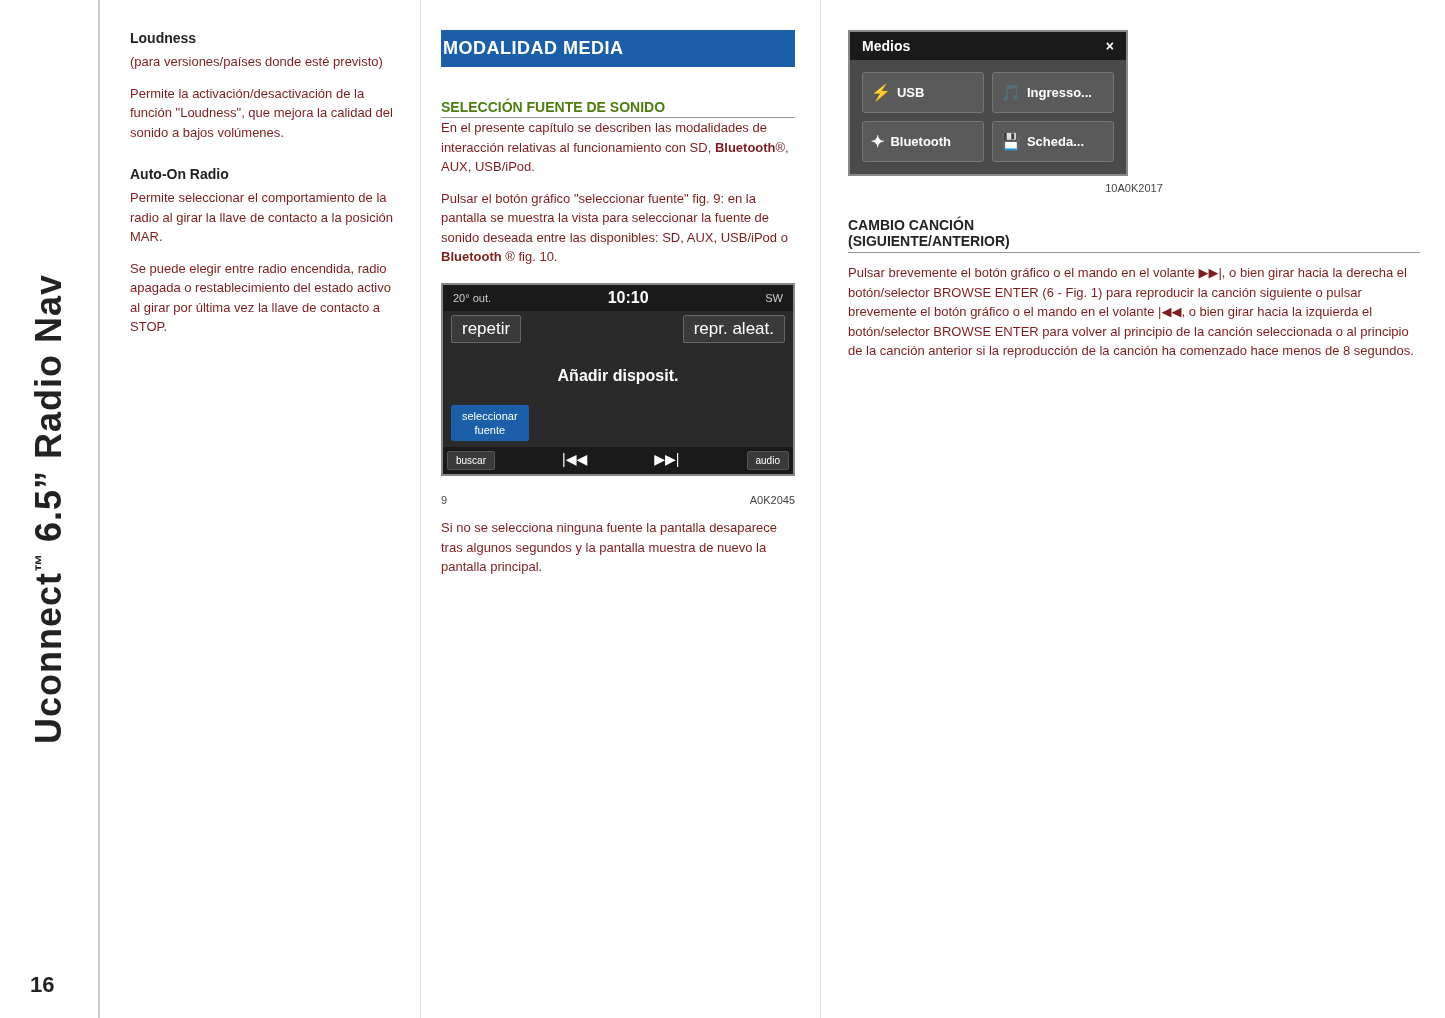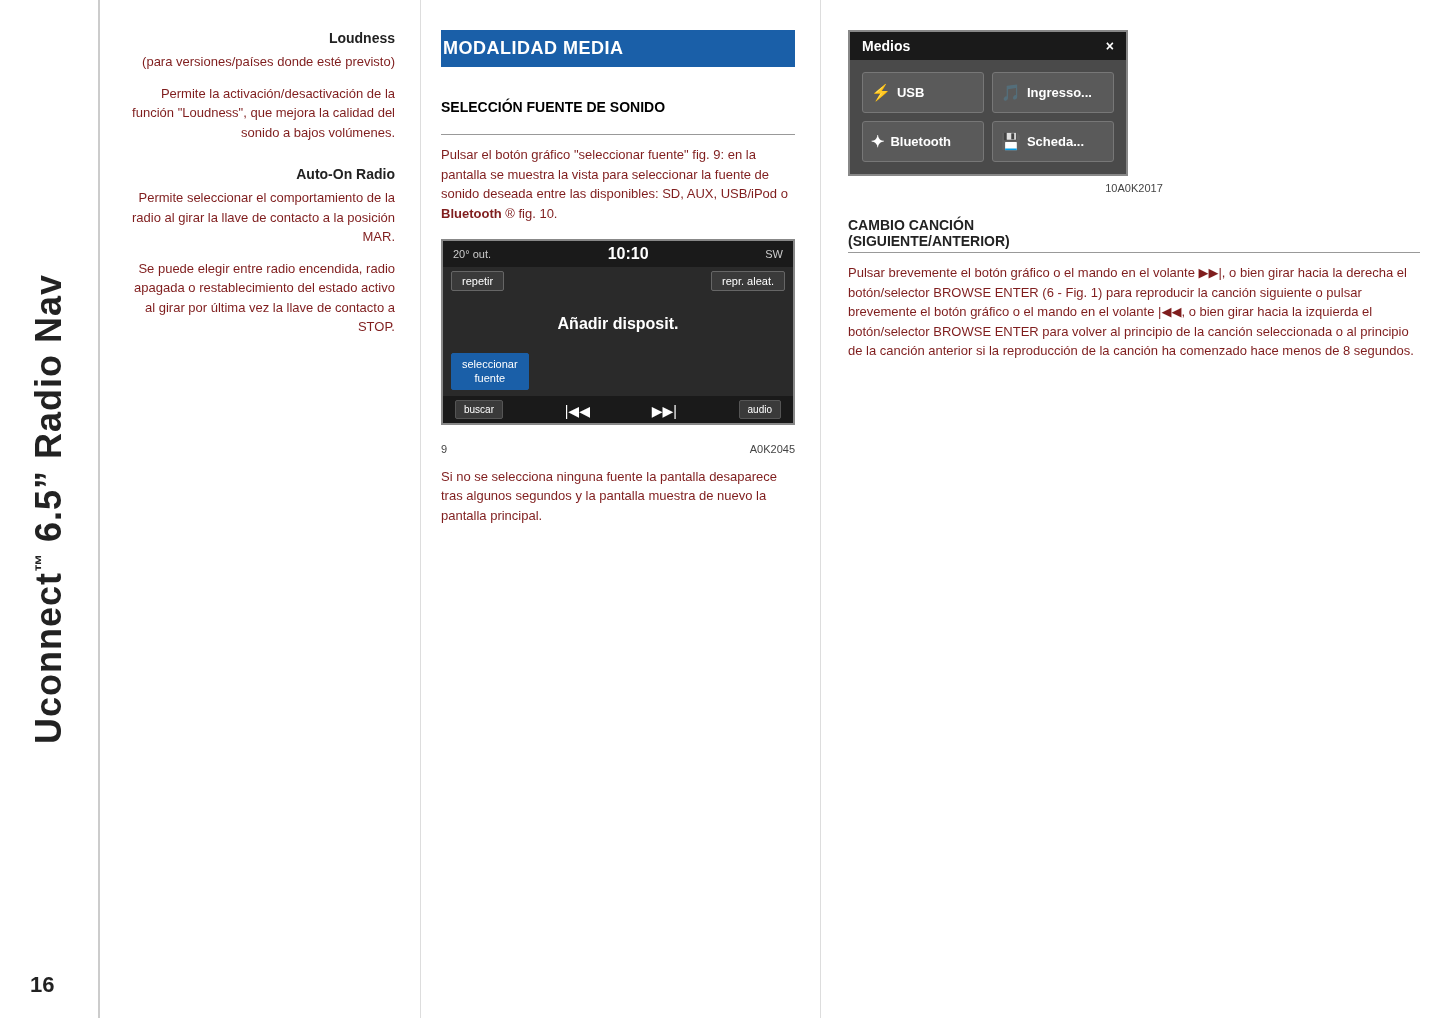--- a/index.html
+++ b/index.html
@@ -57,21 +57,20 @@
       bottom: 0;
       display: flex;
       flex-direction: row;
     }
 
     
     .col-left {
       width: 320px;
       padding: 30px 25px 20px 30px;
       flex-shrink: 0;
-      text-align: right;
     }
 
     
     .col-middle {
       width: 400px;
       padding: 30px 25px 20px 20px;
       flex-shrink: 0;
       border-left: 1px solid #ddd;
     }
 
@@ -110,24 +109,23 @@
       text-transform: uppercase;
       padding: 8px 2px;
       margin-bottom: 32px;
       letter-spacing: 0.5px;
     }
 
     .sub-section-header {
       font-size: 14px;
       font-weight: bold;
       text-transform: uppercase;
-      color: #000000;
-      margin-bottom: 10px;
+      color: #4d7c0f;
       border-bottom: 1px solid #999;
-      padding-bottom: 19px;
+      padding-bottom: 2px;
     }
 
     
     .screen-mockup {
       border: 2px solid #888;
       background: #2a2a2a;
       margin: 16px 0;
       font-family: Arial, sans-serif;
     }
     .screen-header {
@@ -156,40 +154,40 @@
     .screen-row {
       display: flex;
       justify-content: space-between;
       padding: 4px 8px;
     }
     .screen-btn {
       background: #3a3a3a;
       color: #fff;
       border: 1px solid #666;
       padding: 3px 10px;
-      font-size: 11px;
+      font-size: 17px;
       cursor: pointer;
       border-radius: 2px;
     }
     .screen-btn.blue-bg {
       background: #1a5fa8;
       border-color: #1a5fa8;
     }
     .screen-center {
       text-align: center;
       padding: 20px 0;
       color: #fff;
       font-size: 16px;
       font-weight: bold;
     }
     .screen-bottom {
       display: flex;
       justify-content: space-between;
-      align-items: flex-end;
-      padding: 4px 12px;
+      align-items: flex-start;
+      padding: 4px 4px;
       background: #1a1a1a;
     }
     .screen-bottom .btn-small {
       background: #3a3a3a;
       color: #fff;
       border: 1px solid #555;
       padding: 3px 8px;
       font-size: 10px;
       border-radius: 2px;
     }
@@ -298,20 +296,23 @@
     </div>
 
   </div>
 
   <div class="col-middle">
 
     <div class="main-section-header">MODALIDAD MEDIA</div>
 
     <div class="sub-section-header">SELECCIÓN FUENTE DE SONIDO</div>
 
+    <div class="body-text">
+      En el presente capítulo se describen las modalidades de interacción relativas al funcionamiento con SD, <span class="bold">Bluetooth</span>®, AUX, USB/iPod.
+    </div>
 
     <div class="body-text">
       Pulsar el botón gráfico "seleccionar fuente" fig. 9: en la pantalla se muestra la vista para seleccionar la fuente de sonido deseada entre las disponibles: SD, AUX, USB/iPod o <span class="bold">Bluetooth</span> ® fig. 10.
     </div>
 
     <div class="screen-mockup">
       <div class="screen-header">
         <span class="left-info">20° out.</span>
         <span class="time">10:10</span>
         <span class="right-info">SW</span>

